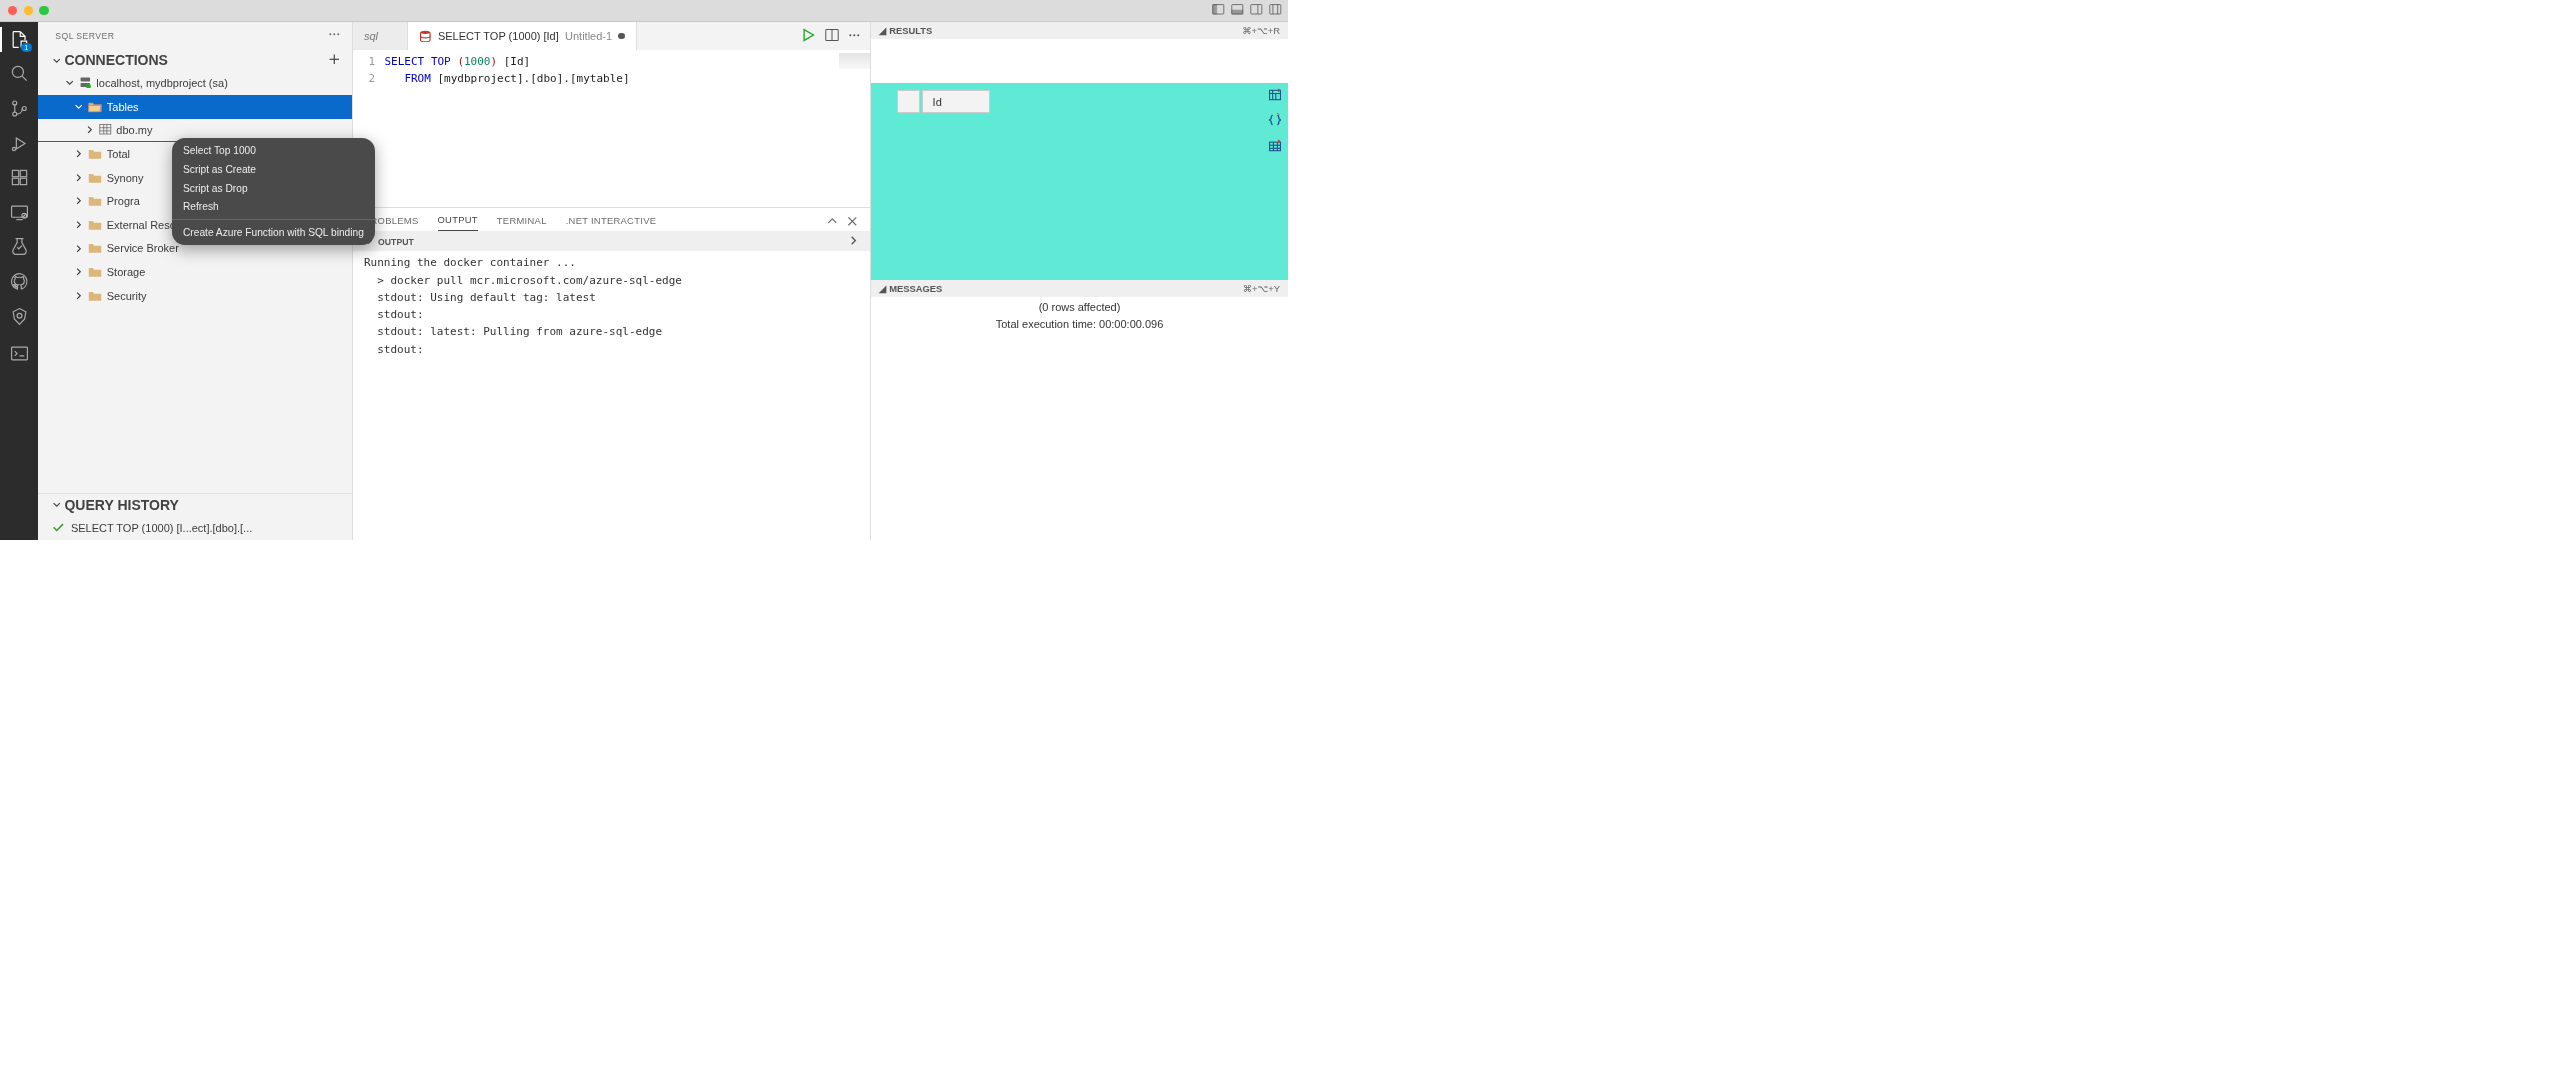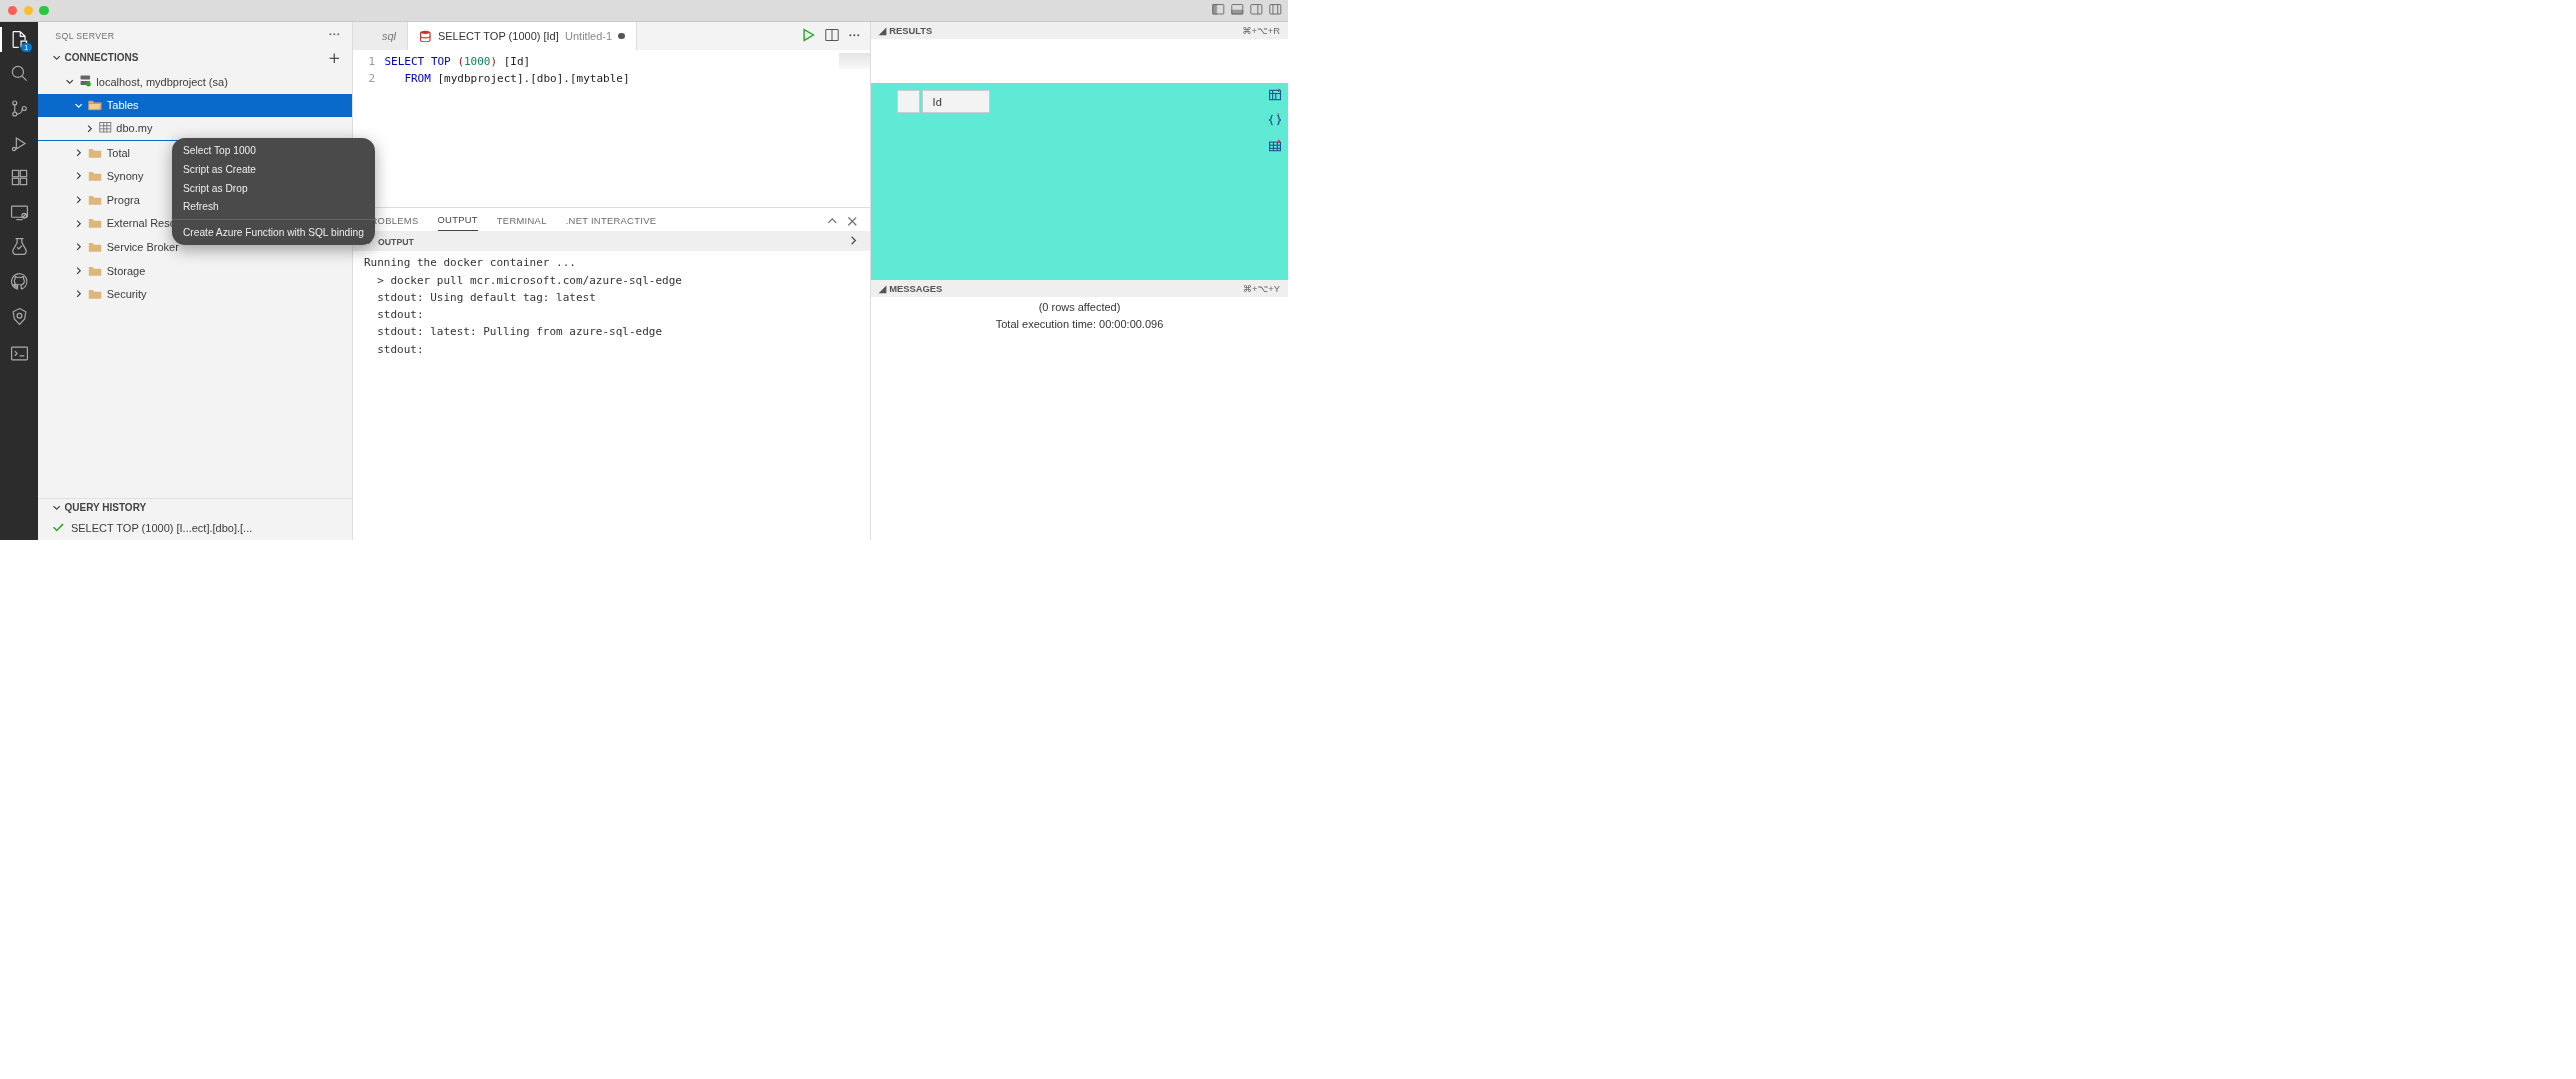--- a/index.html
+++ b/index.html
@@ -107,23 +107,23 @@
     display: flex;
     align-items: center;
     justify-content: space-between;
     font-size: 8.7px;
     letter-spacing: 0.4px;
     color: #6f6f6f;
   }
   .section-head {
     padding: 3.1px 11px 3.1px 14px;
     display: flex;
-    align-items: flex-start;
+    align-items: flex-end;
     justify-content: space-between;
-    font-size: 10px;
+    font-size: 14px;
     font-weight: 700;
     color: #424242;
   }
   .section-head .left { display: flex; align-items: center; gap: 3.1px; }
   .chev { width: 9.4px; height: 9.4px; display: inline-flex; }
 
   .tree {
     font-size: 11px;
     color: #3b3b3b;
     flex: 0 0 auto;
@@ -201,21 +201,21 @@
     gap: 6.3px;
     padding: 0 11px;
     font-size: 11px;
     color: #555;
     border-right: 0.8px solid #ddd;
     background: #ececec;
     cursor: pointer;
   }
   .tab.partial {
     width: 55px;
-    justify-content: flex-end;
+    justify-content: flex-start;
     border-right: 0.8px solid #ddd;
     background: #ececec;
   }
   .tab.active {
     background: #fff;
     color: #333;
   }
   .tab .dirty {
     width: 6.3px; height: 6.3px; border-radius: 50%; background: #555;
   }

